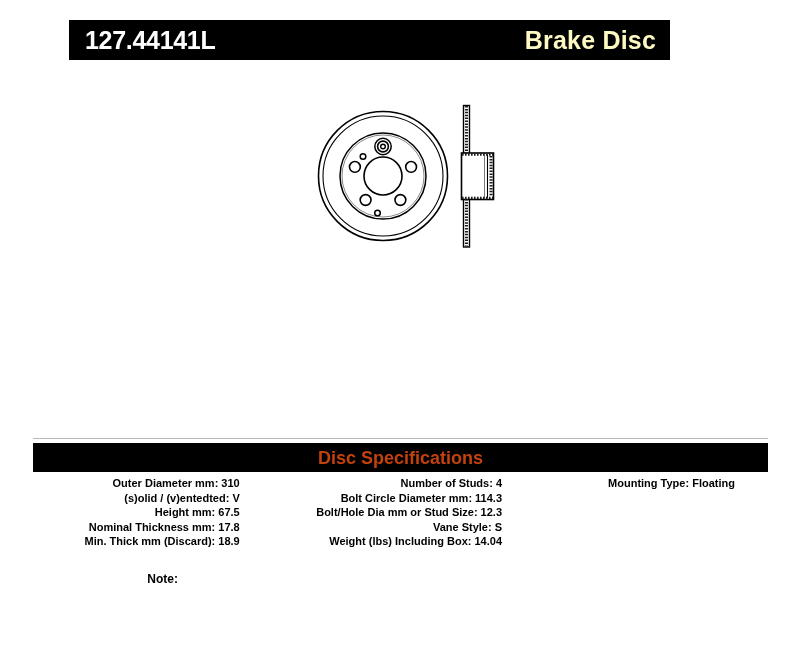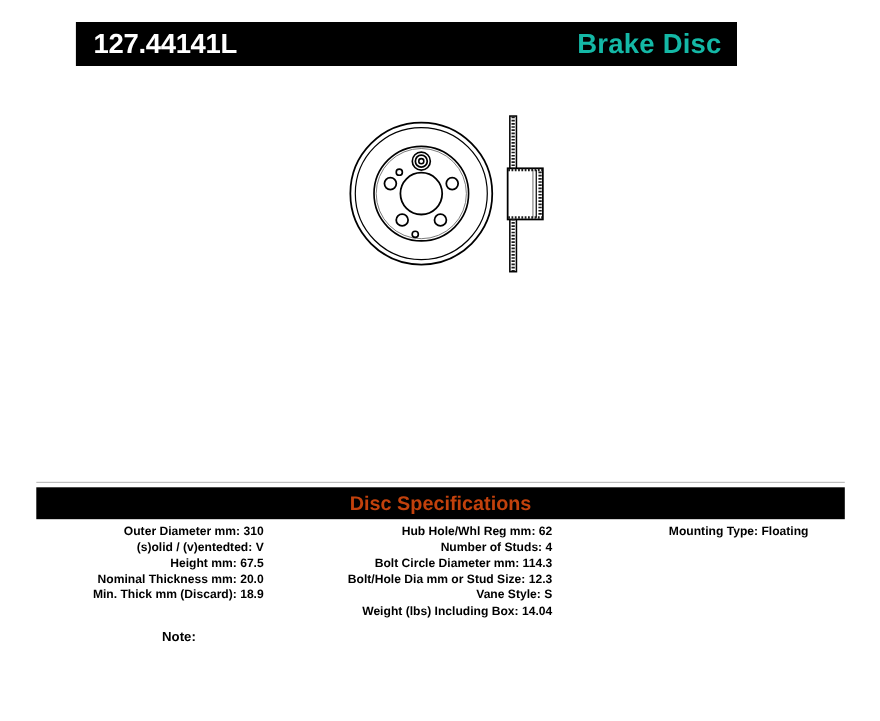--- a/index.html
+++ b/index.html
@@ -32,21 +32,21 @@
     margin-left: 36px;
   }
   .header-part-number {
     color: #ffffff;
     font-size: 25px;
     font-weight: bold;
     letter-spacing: -0.3px;
     line-height: 1;
   }
   .header-title {
-    color: #14b8a6;
+    color: #fef9c3;
     font-size: 25px;
     font-weight: bold;
     letter-spacing: 0.2px;
     line-height: 1;
   }
 
   
   .drawing-area {
     position: absolute;
     left: 0;
@@ -204,26 +204,25 @@
 <div class="spec-band">
   <span class="spec-band-title">Disc Specifications</span>
 </div>
 
 <div class="spec-columns">
 
   <div class="spec-col spec-col-left">
     <div class="spec-row">Outer Diameter mm: 310</div>
     <div class="spec-row">(s)olid / (v)entedted: V</div>
     <div class="spec-row">Height mm: 67.5</div>
-    <div class="spec-row">Nominal Thickness mm: 20.0</div>
+    <div class="spec-row">Nominal Thickness mm: 17.8</div>
     <div class="spec-row">Min. Thick mm (Discard): 18.9</div>
   </div>
 
   <div class="spec-col spec-col-middle">
-    <div class="spec-row">Hub Hole/Whl Reg mm: 62</div>
     <div class="spec-row">Number of Studs: 4</div>
     <div class="spec-row">Bolt Circle Diameter mm: 114.3</div>
     <div class="spec-row">Bolt/Hole Dia mm or Stud Size: 12.3</div>
     <div class="spec-row">Vane Style: S</div>
     <div class="spec-row">Weight (lbs) Including Box: 14.04</div>
   </div>
 
   <div class="spec-col spec-col-right">
     <div class="spec-row">Mounting Type: Floating</div>
   </div>

